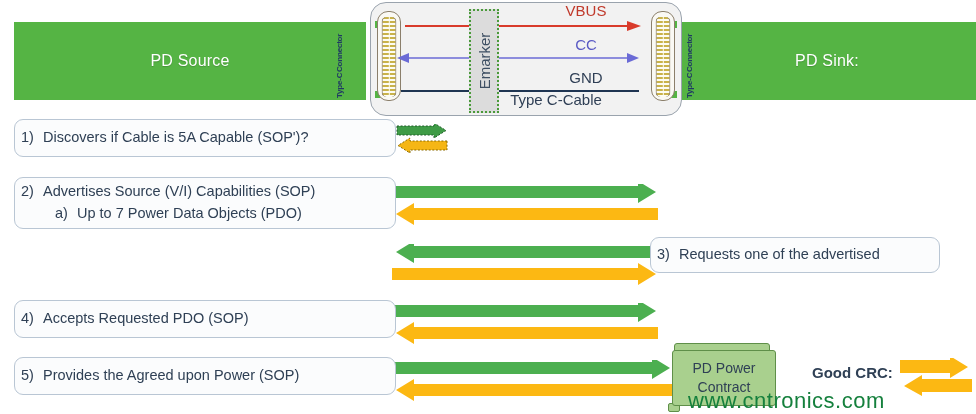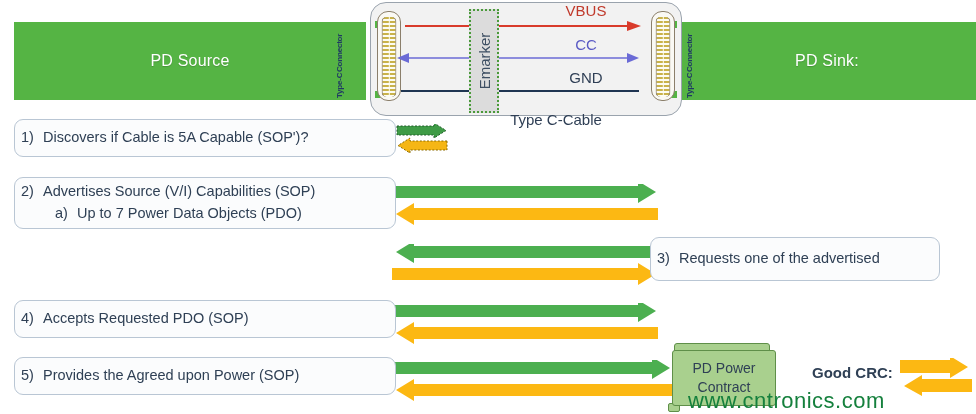--- a/index.html
+++ b/index.html
@@ -78,37 +78,37 @@
     transform:translate(-50%,-50%) rotate(180deg);
     writing-mode:vertical-rl;
     font-size:15px;color:#3e4f63;white-space:nowrap;
   }
   .sig-label{
     position:absolute;font-size:15px;white-space:nowrap;text-align:center;
   }
   #vbus-label{left:120px;top:-1px;width:190px;color:#c0392b;}
   #cc-label{left:120px;top:33px;width:190px;color:#5a5ac4;}
   #gnd-label{left:120px;top:66px;width:190px;color:#2f3f55;}
-  #cable-label{left:60px;top:88px;width:250px;color:#2f3f55;font-size:15px;text-align:center;position:absolute;margin-top:20px;}
+  #cable-label{left:60px;top:88px;width:250px;color:#2f3f55;font-size:15px;text-align:center;position:absolute;}
 
   
   .step{
     position:absolute;
     background:#fbfcfd;border:1.3px solid #b9c6d4;border-radius:9px;
     box-sizing:border-box;color:#2f4055;font-size:14.5px;
     display:flex;flex-direction:column;justify-content:center;
     padding:4px 10px 4px 6px;line-height:1.5;
     z-index:5;
   }
   .step .sub{padding-left:34px;}
   .num{display:inline-block;min-width:22px;}
 
   #step1{left:14px;top:119px;width:382px;height:38px;}
   #step2{left:14px;top:177px;width:382px;height:52px;}
-  #step3{left:650px;top:237px;width:290px;height:44px;}
+  #step3{left:650px;top:237px;width:290px;height:36px;}
   #step4{left:14px;top:300px;width:382px;height:38px;}
   #step5{left:14px;top:357px;width:382px;height:38px;}
 
   
   .arrow{position:absolute;z-index:2;}
   .arrow svg{display:block;}
 
   
   #contract{
     position:absolute;left:672px;top:350px;width:104px;height:56px;

